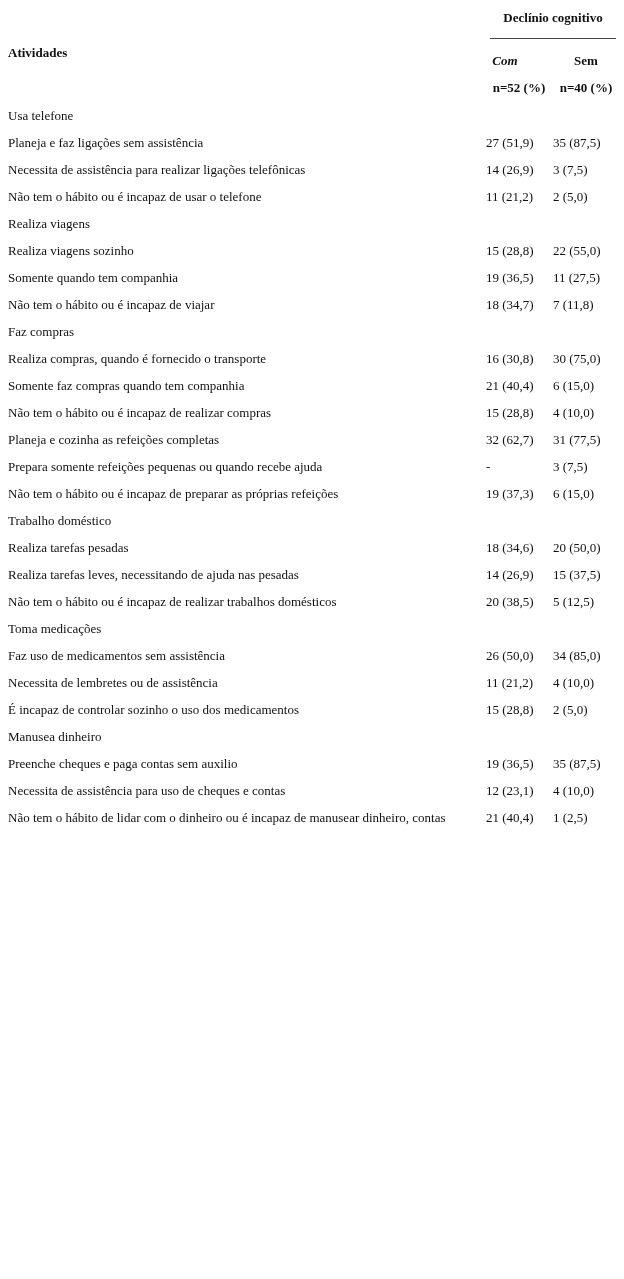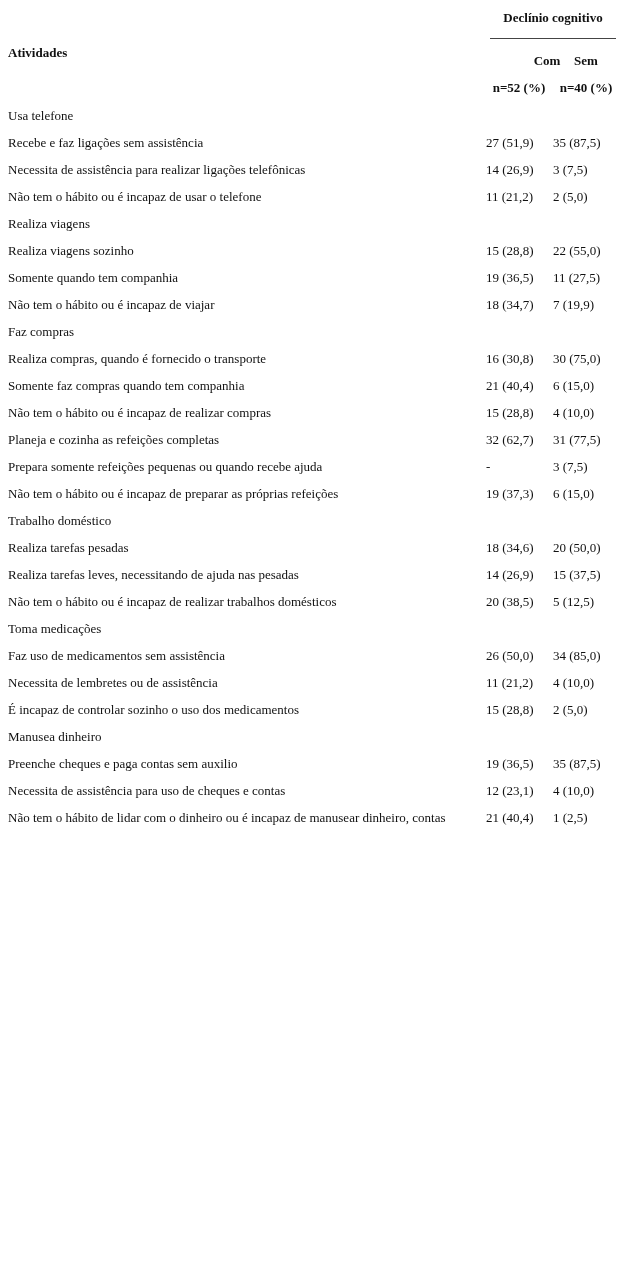--- a/index.html
+++ b/index.html
@@ -15,34 +15,34 @@
   .row .c1 { position:absolute; left:486px; width:66px; top:0; text-align:left; white-space:nowrap; }
   .row .c2 { position:absolute; left:553px; width:66px; top:0; text-align:left; white-space:nowrap; }
 </style>
 </head>
 <body>
 
 <div>
   <div class="hdr-group">Declínio cognitivo</div>
   <div class="hdr-line"></div>
   <div class="hdr-atividades">Atividades</div>
-  <div class="hdr-col" style="left:514px; top:53px;">Com</div>
+  <div class="hdr-col" style="left:472px; top:53px;font-style:italic;">Com</div>
   <div class="hdr-col" style="left:553px; top:53px;">Sem</div>
   <div class="hdr-col" style="left:486px; top:80px;">n=52 (%)</div>
   <div class="hdr-col" style="left:553px; top:80px;">n=40 (%)</div>
 </div>
 
 <div class="rows" id="rows">
     <div class="row">
       <span class="label">Usa telefone</span>
       <span class="c1"></span>
       <span class="c2"></span>
     </div>
     <div class="row">
-      <span class="label">Recebe e faz ligações sem assistência</span>
+      <span class="label">Planeja e faz ligações sem assistência</span>
       <span class="c1">27 (51,9)</span>
       <span class="c2">35 (87,5)</span>
     </div>
     <div class="row">
       <span class="label">Necessita de assistência para realizar ligações telefônicas</span>
       <span class="c1">14 (26,9)</span>
       <span class="c2">3 (7,5)</span>
     </div>
     <div class="row">
       <span class="label">Não tem o hábito ou é incapaz de usar o telefone</span>
@@ -60,21 +60,21 @@
       <span class="c2">22 (55,0)</span>
     </div>
     <div class="row">
       <span class="label">Somente quando tem companhia</span>
       <span class="c1">19 (36,5)</span>
       <span class="c2">11 (27,5)</span>
     </div>
     <div class="row">
       <span class="label">Não tem o hábito ou é incapaz de viajar</span>
       <span class="c1">18 (34,7)</span>
-      <span class="c2">7 (19,9)</span>
+      <span class="c2">7 (11,8)</span>
     </div>
     <div class="row">
       <span class="label">Faz compras</span>
       <span class="c1"></span>
       <span class="c2"></span>
     </div>
     <div class="row">
       <span class="label">Realiza compras, quando é fornecido o transporte</span>
       <span class="c1">16 (30,8)</span>
       <span class="c2">30 (75,0)</span>

